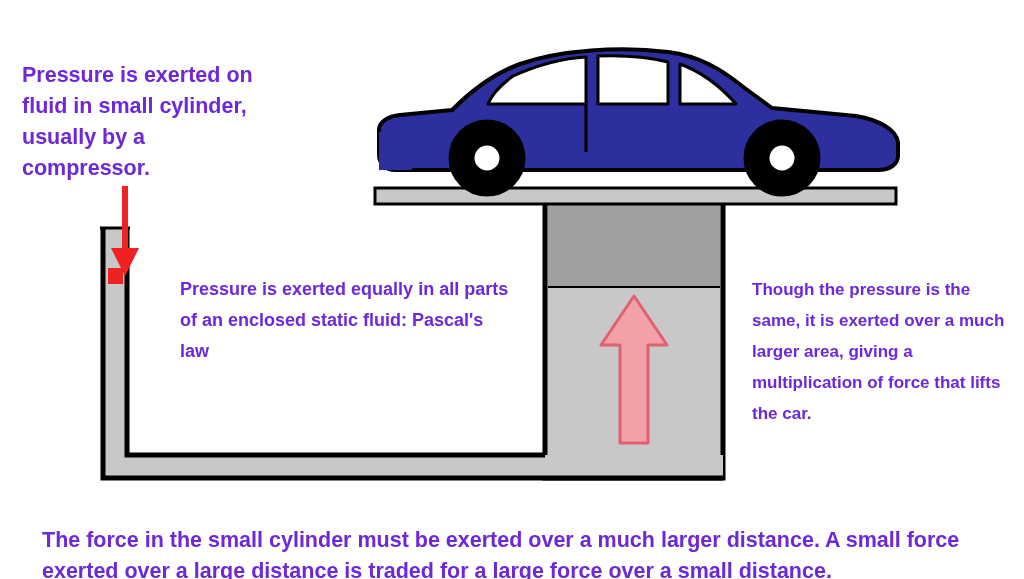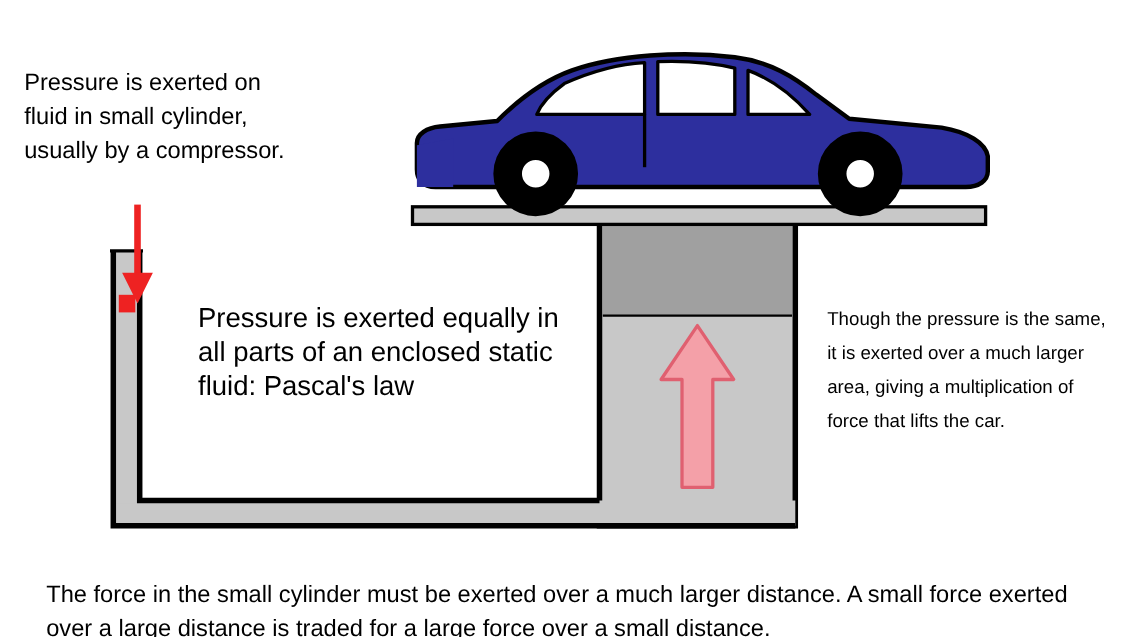--- a/index.html
+++ b/index.html
@@ -12,35 +12,36 @@
     width: 1024px;
     height: 579px;
     background: #ffffff;
     overflow: hidden;
     font-family: "Liberation Sans", sans-serif;
     color: #000000;
   }
   .txt {
     position: absolute;
     font-family: "Liberation Sans", sans-serif;
-    color: #000000;
+    color: #6d28d9;
     white-space: pre-line;
+    font-weight: bold;
   }
   #label-left {
     left: 22px;
     top: 60px;
     width: 240px;
     font-size: 21.5px;
     line-height: 31px;
   }
   #label-center {
     left: 180px;
     top: 274px;
     width: 330px;
-    font-size: 25px;
+    font-size: 18px;
     line-height: 31px;
   }
   #label-right {
     left: 752px;
     top: 274px;
     width: 262px;
     font-size: 17px;
     line-height: 31px;
   }
   #caption {

